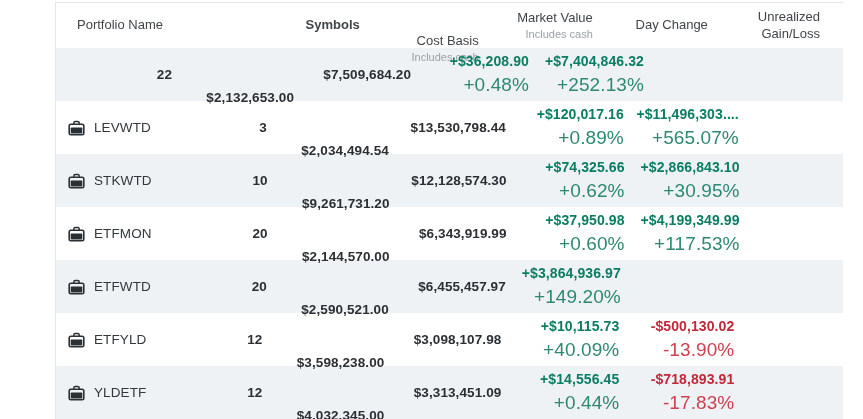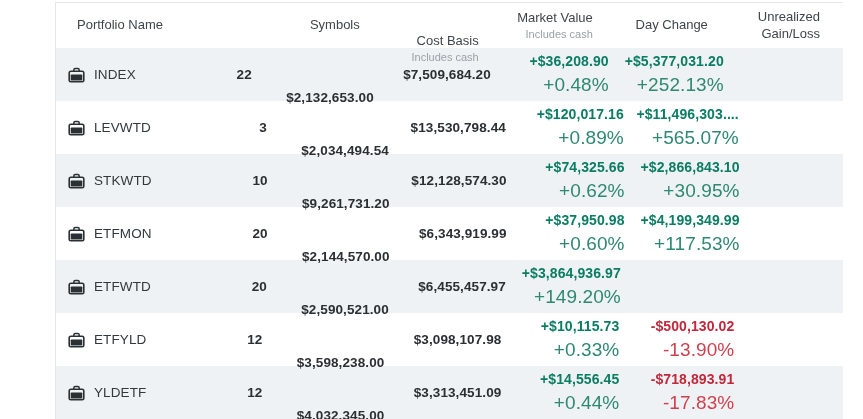--- a/index.html
+++ b/index.html
@@ -14,21 +14,21 @@
     border-top: 1px solid var(--border);
     border-left: 1px solid var(--border);
   }
 
   .hdr-row { display: flex; height: 45px; background: #fff; }
   .row { display: flex; height: 53px; background: #fff; }
   .row.alt { background: var(--stripe); }
 
   
   .c-name   { width: 195px; }
-  .c-sym    { width: 116px; }
+  .c-sym    { width: 116px; font-weight: bold; }
   .c-cost   { width: 122px; margin-top: 46px; }
   .c-mkt    { width: 117px; }
   .c-day    { width: 118px; }
   .c-unr    { width: 138px; padding-right: 23px; }
 
   
   .hcell {
     display: flex; flex-direction: column; justify-content: center;
     align-items: flex-end; text-align: right;
     font-size: 13px; color: var(--header_text); line-height: 1.25;
@@ -90,35 +90,29 @@
     </div>
     <div class="hcell c-day">
       <span>Day Change</span>
     </div>
     <div class="hcell c-unr">
       <span class="hwrap">Unrealized Gain/Loss</span>
     </div>
   </div>
 
   <div class="row alt">
-    <div class="cell name">
-      <svg class="bicon">
-          <use href="#briefcase"></use>
-        </svg>
-      <span>INDEX</span>
-    </div>
     <div class="cell c-sym">22</div>
     <div class="cell c-cost">$2,132,653.00</div>
     <div class="cell c-mkt">$7,509,684.20</div>
     <div class="cell two c-day pos">
       <span class="amt">+$36,208.90</span>
       <span class="pct">+0.48%</span>
     </div>
     <div class="cell two c-unr pos">
-      <span class="amt">+$5,377,031.20</span>
+      <span class="amt">+$7,404,846.32</span>
       <span class="pct">+252.13%</span>
     </div>
   </div>
 
   <div class="row">
     <div class="cell name">
       <svg class="bicon">
           <use href="#briefcase"></use>
         </svg>
       <span>LEVWTD</span>
@@ -197,21 +191,21 @@
       <svg class="bicon">
           <use href="#briefcase"></use>
         </svg>
       <span>ETFYLD</span>
     </div>
     <div class="cell c-sym">12</div>
     <div class="cell c-cost">$3,598,238.00</div>
     <div class="cell c-mkt">$3,098,107.98</div>
     <div class="cell two c-day pos">
       <span class="amt">+$10,115.73</span>
-      <span class="pct">+0.33%</span>
+      <span class="pct">+40.09%</span>
     </div>
     <div class="cell two c-unr neg">
       <span class="amt">-$500,130.02</span>
       <span class="pct">-13.90%</span>
     </div>
   </div>
 
   <div class="row alt">
     <div class="cell name">
       <svg class="bicon">

